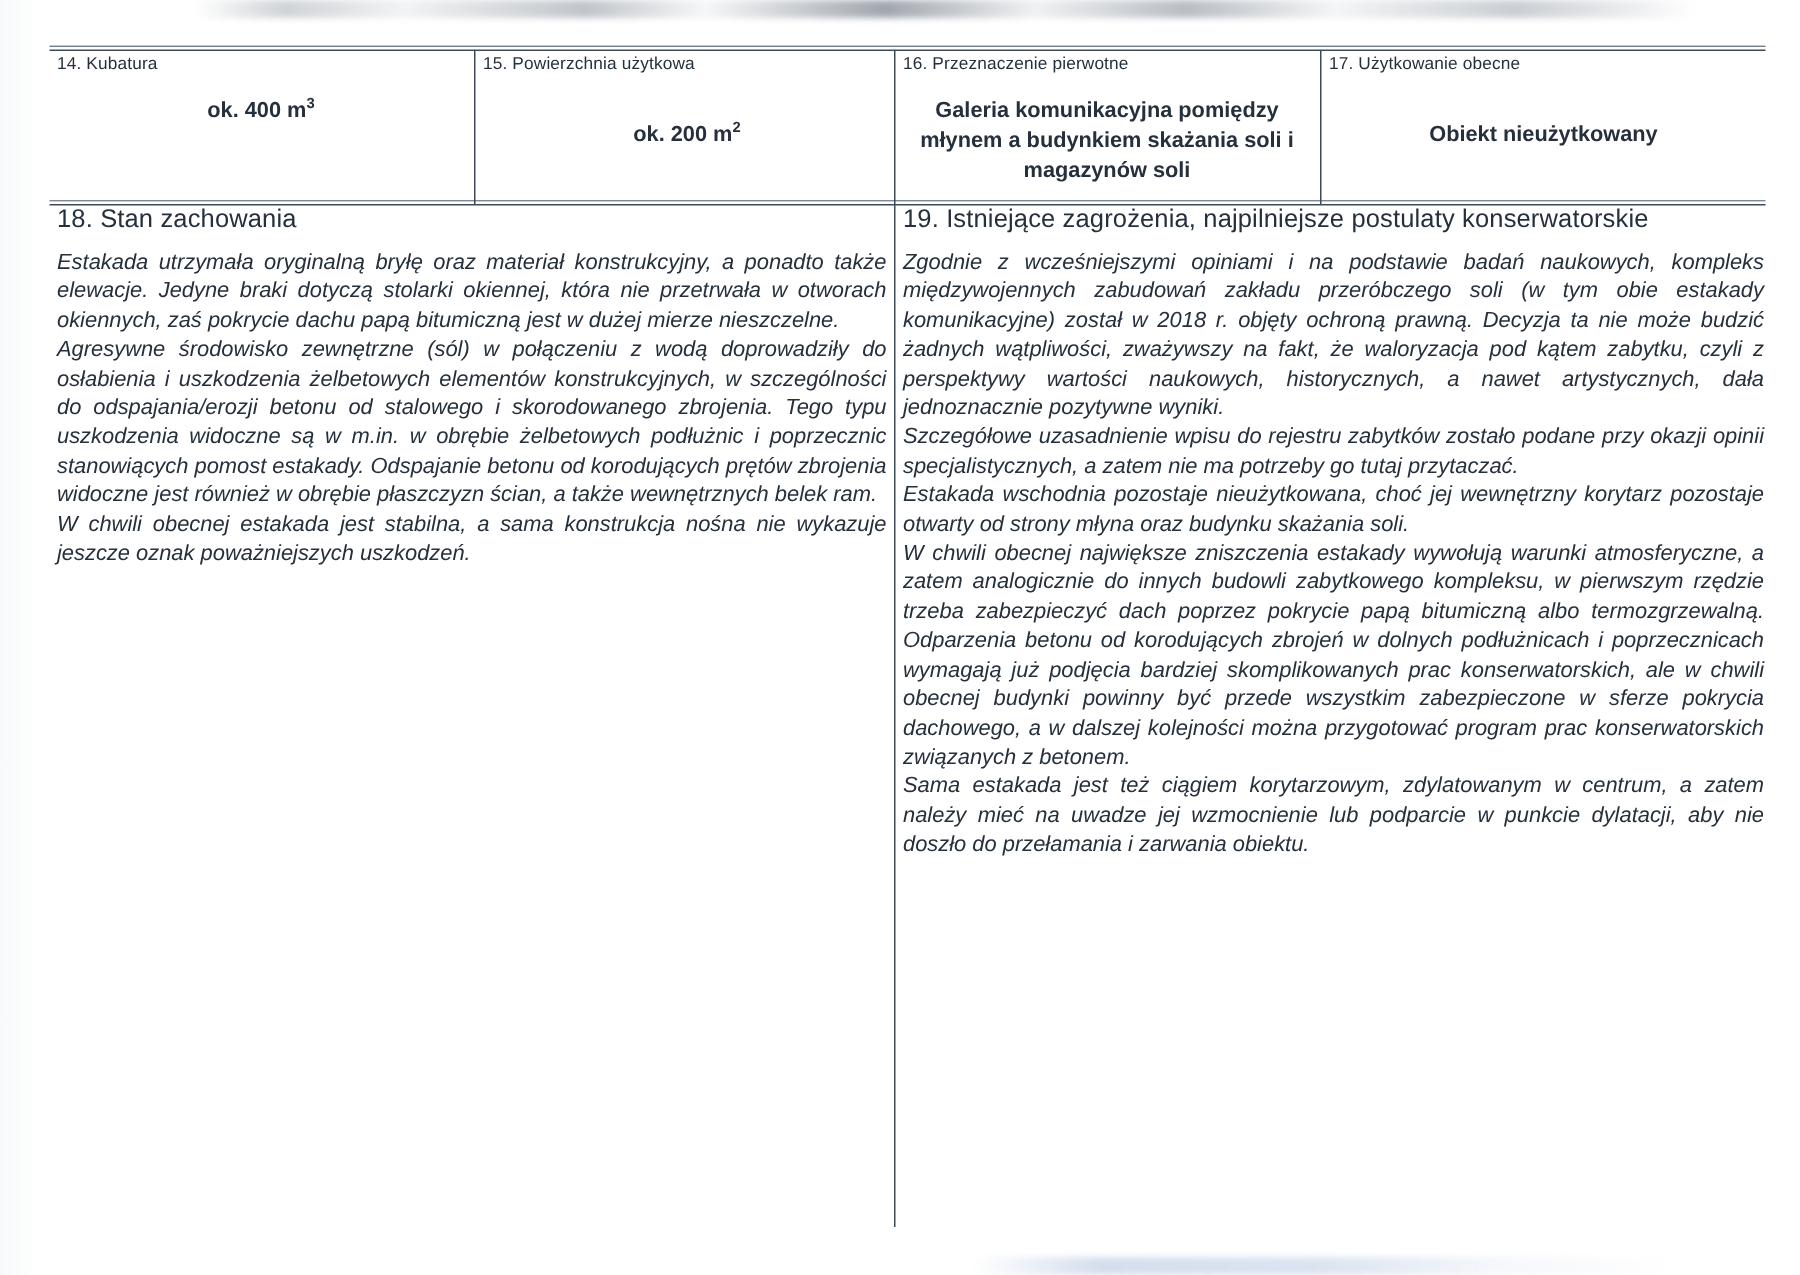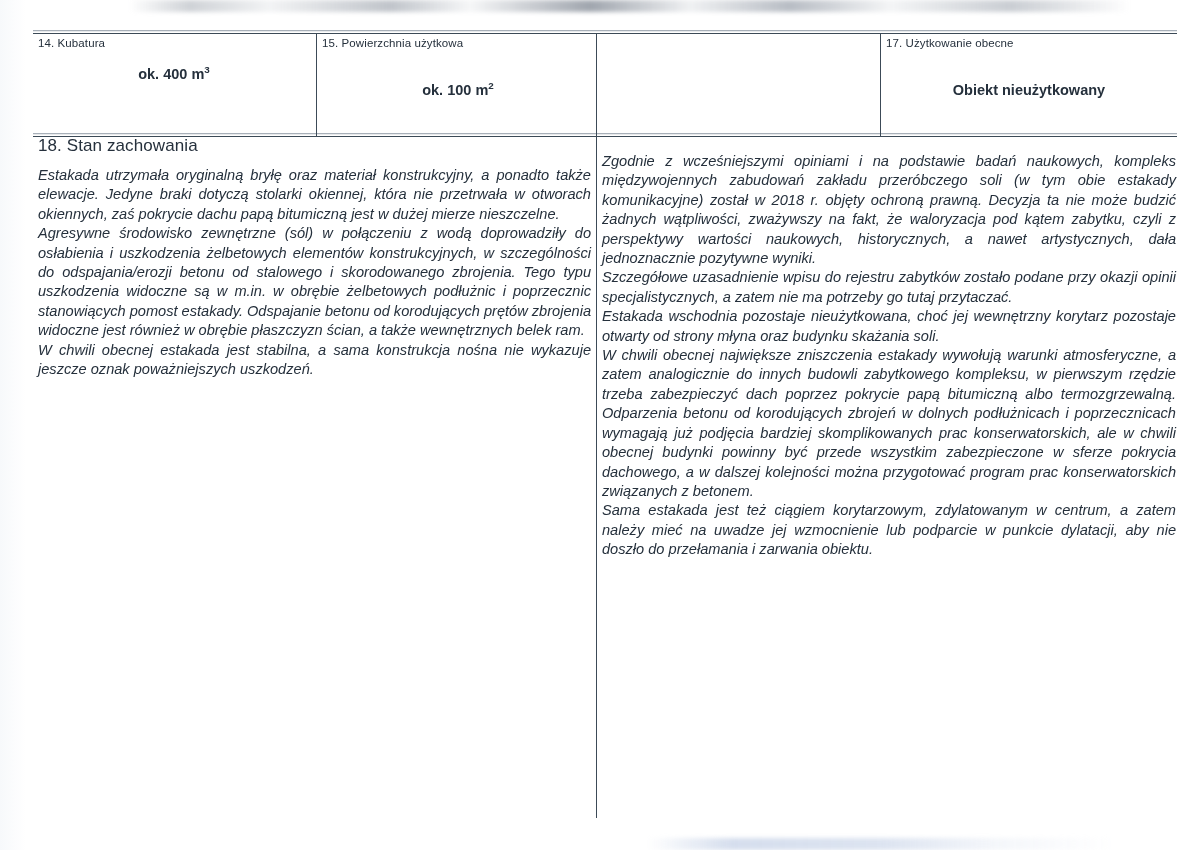--- a/index.html
+++ b/index.html
@@ -162,39 +162,44 @@
   <div class="vdiv c2"></div>
   <div class="vdiv c3"></div>
 
   <div class="hcell k14">
     <div class="field-no">14. Kubatura</div>
     <div class="field-val"><span>ok. 400 m</span><sup>3</sup></div>
   </div>
 
   <div class="hcell k15">
     <div class="field-no">15. Powierzchnia użytkowa</div>
-    <div class="field-val"><span>ok. 100 m</span><sup>2</sup></div>
-  </div>
-
+    <div class="field-val"><span>ok. 200 m</span><sup>2</sup></div>
+  </div>
+
+  <div class="hcell k16">
+    <div class="field-no">16. Przeznaczenie pierwotne</div>
+    <div class="field-val">Galeria komunikacyjna pomiędzy młynem a budynkiem skażania soli i magazynów soli</div>
+  </div>
 
   <div class="hcell k17">
     <div class="field-no">17. Użytkowanie obecne</div>
     <div class="field-val">Obiekt nieużytkowany</div>
   </div>
 
   <div class="bcell k18">
     <div class="field-no">18. Stan zachowania</div>
     <div class="body-text">
         <p>Estakada utrzymała oryginalną bryłę oraz materiał konstrukcyjny, a ponadto także elewacje. Jedyne braki dotyczą stolarki okiennej, która nie przetrwała w otworach okiennych, zaś pokrycie dachu papą bitumiczną jest w dużej mierze nieszczelne.</p>
         <p>Agresywne środowisko zewnętrzne (sól) w połączeniu z wodą doprowadziły do osłabienia i uszkodzenia żelbetowych elementów konstrukcyjnych, w szczególności do odspajania/erozji betonu od stalowego i skorodowanego zbrojenia. Tego typu uszkodzenia widoczne są w m.in. w obrębie żelbetowych podłużnic i poprzecznic stanowiących pomost estakady. Odspajanie betonu od korodujących prętów zbrojenia widoczne jest również w obrębie płaszczyzn ścian, a także wewnętrznych belek ram.</p>
         <p>W chwili obecnej estakada jest stabilna, a sama konstrukcja nośna nie wykazuje jeszcze oznak poważniejszych uszkodzeń.</p>
       </div>
   </div>
 
   <div class="bcell k19">
+    <div class="field-no">19. Istniejące zagrożenia, najpilniejsze postulaty konserwatorskie</div>
     <div class="body-text">
         <p>Zgodnie z wcześniejszymi opiniami i na podstawie badań naukowych, kompleks międzywojennych zabudowań zakładu przeróbczego soli (w tym obie estakady komunikacyjne) został w 2018 r. objęty ochroną prawną. Decyzja ta nie może budzić żadnych wątpliwości, zważywszy na fakt, że waloryzacja pod kątem zabytku, czyli z perspektywy wartości naukowych, historycznych, a nawet artystycznych, dała jednoznacznie pozytywne wyniki.</p>
         <p>Szczegółowe uzasadnienie wpisu do rejestru zabytków zostało podane przy okazji opinii specjalistycznych, a zatem nie ma potrzeby go tutaj przytaczać.</p>
         <p>Estakada wschodnia pozostaje nieużytkowana, choć jej wewnętrzny korytarz pozostaje otwarty od strony młyna oraz budynku skażania soli.</p>
         <p>W chwili obecnej największe zniszczenia estakady wywołują warunki atmosferyczne, a zatem analogicznie do innych budowli zabytkowego kompleksu, w pierwszym rzędzie trzeba zabezpieczyć dach poprzez pokrycie papą bitumiczną albo termozgrzewalną. Odparzenia betonu od korodujących zbrojeń w dolnych podłużnicach i poprzecznicach wymagają już podjęcia bardziej skomplikowanych prac konserwatorskich, ale w chwili obecnej budynki powinny być przede wszystkim zabezpieczone w sferze pokrycia dachowego, a w dalszej kolejności można przygotować program prac konserwatorskich związanych z betonem.</p>
         <p>Sama estakada jest też ciągiem korytarzowym, zdylatowanym w centrum, a zatem należy mieć na uwadze jej wzmocnienie lub podparcie w punkcie dylatacji, aby nie doszło do przełamania i zarwania obiektu.</p>
       </div>
   </div>
 
 </div>

